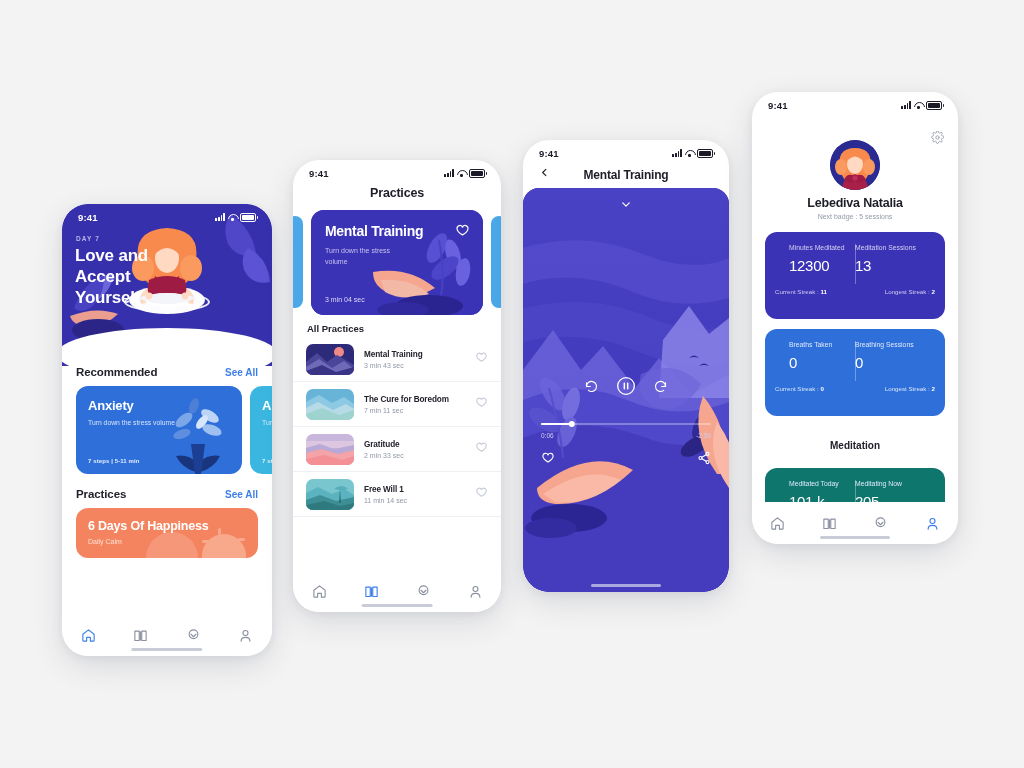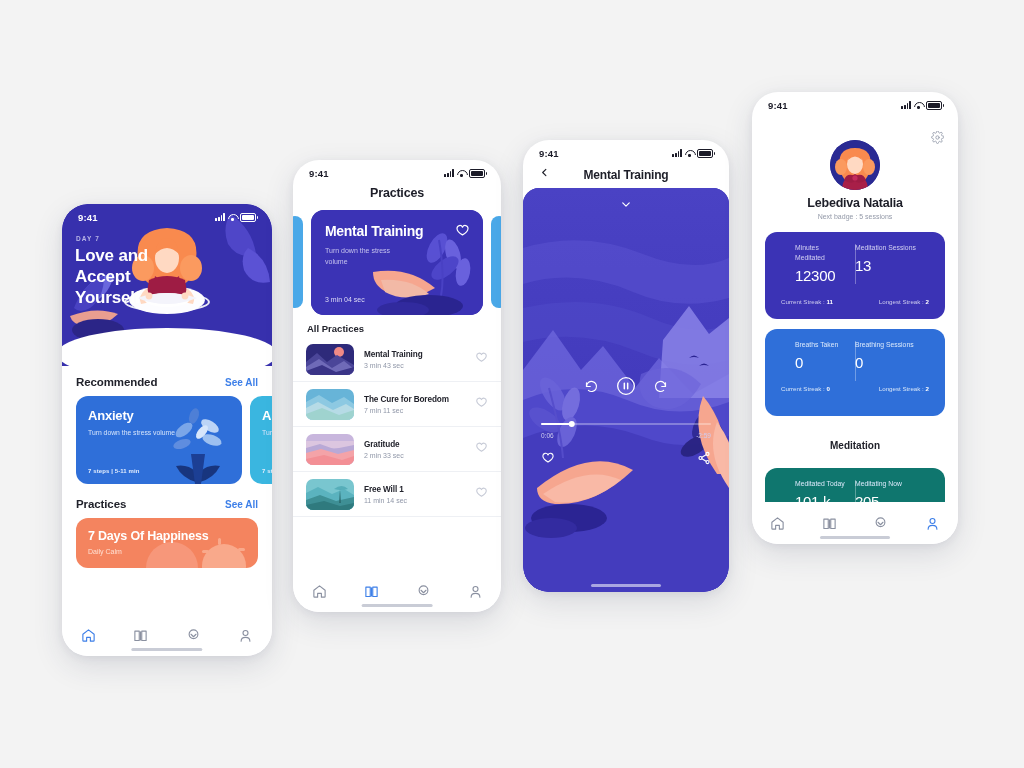--- a/index.html
+++ b/index.html
@@ -76,21 +76,21 @@
     font-size:6.5px;letter-spacing:1.1px;color:#b9b6e6;font-weight:bold;
   }
   .p1-title{
     position:absolute;left:13px;top:41px;width:120px;
     font-size:17px;line-height:1.24;font-weight:bold;color:#fff;
     letter-spacing:-.2px;
   }
   .p1-body{position:absolute;left:0;right:0;top:162px;bottom:42px;background:#fff;}
   .sec-head{
     display:flex;align-items:baseline;justify-content:space-between;
-    padding:0 14px;margin-top:10px;
+    padding:0 14px;
   }
   .sec-title{font-size:11.5px;font-weight:bold;color:#21222b;letter-spacing:-.1px;}
   .sec-link{font-size:10px;color:#3d7fe8;font-weight:700;}
   .card-row{display:flex;gap:8px;padding:8px 0 0 14px;overflow:hidden;}
   .rec-card{
     flex:0 0 auto;width:166px;height:88px;border-radius:12px;
     position:relative;overflow:hidden;padding:12px 12px 0;box-sizing:border-box;
   }
   .rec-card.blue{background:#2f6fd9;}
   .rec-card.cyan{background:#3ab6e0;}
@@ -175,21 +175,21 @@
   .p4-name{
     position:absolute;left:0;right:0;top:104px;text-align:center;
     font-size:12.5px;font-weight:bold;color:#1d1e28;letter-spacing:-.2px;
   }
   .p4-badge{
     position:absolute;left:0;right:0;top:121px;text-align:center;
     font-size:7px;color:#9399a8;
   }
   .statcard{
     position:absolute;left:13px;right:13px;border-radius:12px;
-    padding:11px 16px 9px;box-sizing:border-box;
+    padding:11px 10px 9px;box-sizing:border-box;
   }
   .statcard.c1{top:140px;height:87px;background:#3b33b5;}
   .statcard.c2{top:237px;height:87px;background:#2f6fd9;}
   .statcard.c3{top:376px;height:60px;background:#0f766e;}
   .sc-cols{display:flex;position:relative;}
   .sc-col{flex:1 1 50%;padding-right:6px;box-sizing:border-box;}
   .sc-col:nth-child(2){padding-left:14px;}
   .sc-div{position:absolute;left:50%;top:1px;width:1px;height:40px;background:rgba(255,255,255,.32);}
   .sc-lab{font-size:6.8px;color:#d3d1f2;line-height:1.5;}
   .statcard.c2 .sc-lab,.statcard.c3 .sc-lab{color:#dbe9fb;}
@@ -283,21 +283,21 @@
         <div class="prac-card">
           <svg width="182" height="50" viewBox="0 0 182 50" style="position:absolute;inset:0">
             <circle cx="96" cy="50" r="26" fill="#f7977a"></circle>
             <circle cx="148" cy="48" r="22" fill="#f9a98b"></circle>
             <g fill="#f9a98b">
               <rect x="142" y="20" width="3" height="7" rx="1.5"></rect>
               <rect x="162" y="30" width="7" height="3" rx="1.5"></rect>
               <rect x="126" y="32" width="7" height="3" rx="1.5"></rect>
             </g>
           </svg>
-          <div class="prac-title" style="position:relative;z-index:2">7 Days Of Happiness</div>
+          <div class="prac-title" style="position:relative;z-index:2">6 Days Of Happiness</div>
           <div class="prac-sub" style="position:relative;z-index:2">Daily Calm</div>
         </div>
       </div>
 
       <div class="tabbar">
         <span>
           <svg width="15" height="15" viewBox="0 0 24 24" fill="none" stroke="#3d7fe8" stroke-width="1.8" stroke-linecap="round" stroke-linejoin="round">
               <path d="M3 10l9-7 9 7v10a1 1 0 0 1-1 1h-5v-6H9v6H4a1 1 0 0 1-1-1z"></path>
             </svg>
         </span>

